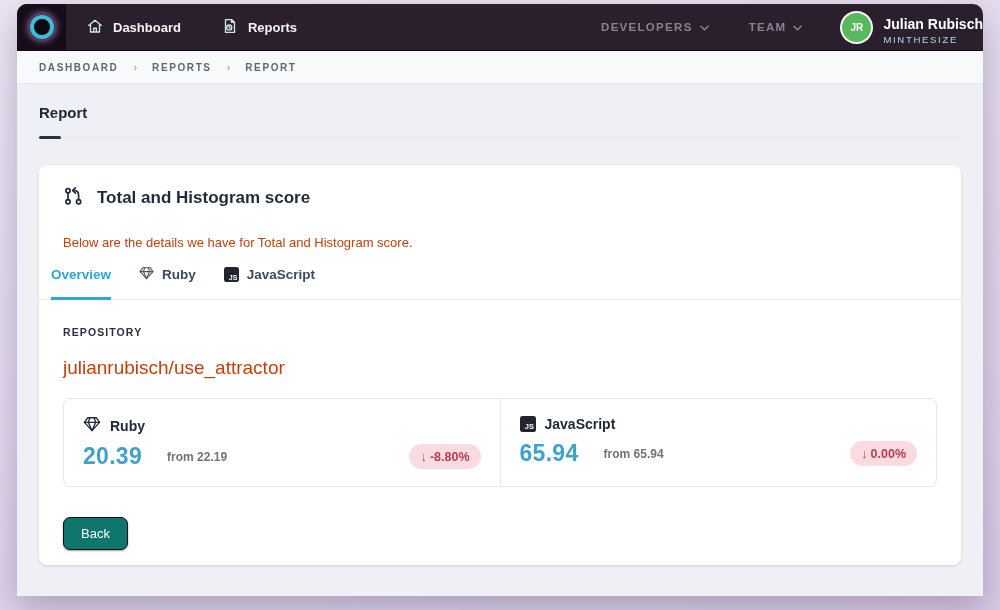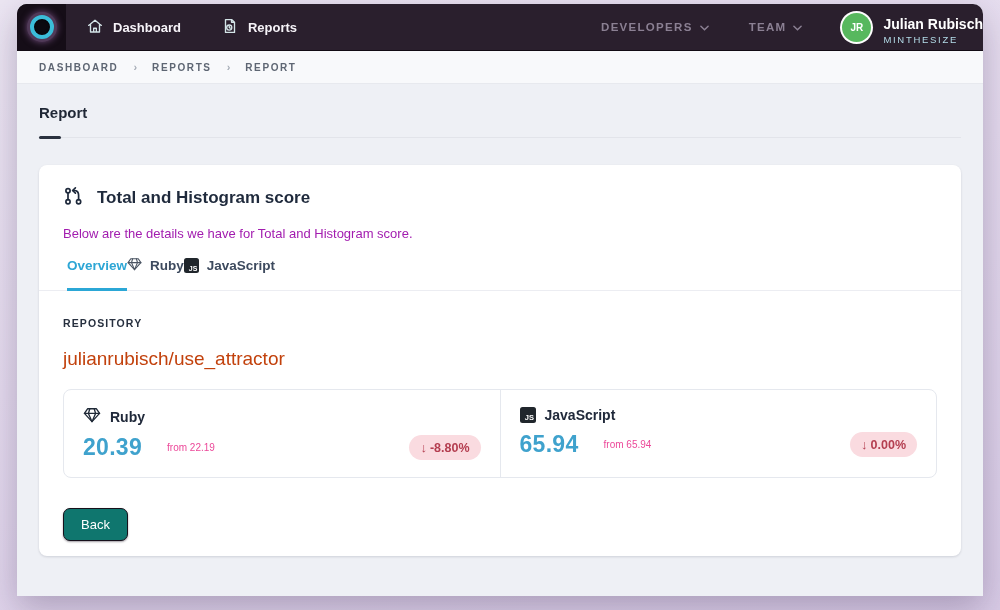--- a/index.html
+++ b/index.html
@@ -45,41 +45,41 @@
   .page-title { margin-top:20px; font-size:15px; font-weight:700; color:#1f2735; }
   .title-rule { margin-top:16px; height:1px; background:#e2e4ea; position:relative; }
   .title-rule::before { content:""; position:absolute; left:0; top:-1px; width:22px; height:3px;
     background:#2a313f; border-radius:2px; }
   
   .card { margin-top:27px; background:#fff; border-radius:8px;
     box-shadow:0 1px 3px rgba(16,24,40,.09), 0 1px 2px rgba(16,24,40,.05); }
   .card-head { padding:20px 24px 0; }
   .card-title-row { display:flex; align-items:center; gap:12px; }
   .card-title-row h2 { font-size:17px; font-weight:700; color:#1f2a3c; }
-  .card-subtitle { margin-top:15px; font-size:13px; color:#a21caf; }
-  .tabs { display:flex; margin-top:16px; padding:0 28px; border-bottom:1px solid #ecedf2; }
+  .card-subtitle { margin-top:24px; font-size:13px; color:#c2410c; }
+  .tabs { display:flex; gap:28px; margin-top:16px; padding:0 12px; border-bottom:1px solid #ecedf2; }
   .tab { display:flex; align-items:center; gap:8px; padding-bottom:14px; cursor:pointer;
     font-size:13.5px; font-weight:700; color:#3d4a5e; border-bottom:3px solid transparent; margin-bottom:-1px; }
   .tab.active { color:#2da6d5; border-bottom-color:#2ba7d6; }
   .tab svg { stroke:#4b5563; }
   .js-badge { width:15px; height:15px; background:#20262c; border-radius:2.5px; color:#fff;
     font-size:7px; font-weight:700; display:flex; align-items:flex-end; justify-content:flex-end;
     padding:1px 1.5px; }
   .card-body { padding:26px 24px 15px; }
   .repo-label { font-size:10.5px; font-weight:700; letter-spacing:1.1px; color:#27303f; }
   .repo-link { display:inline-block; margin-top:19px; font-size:19px; color:#c2410c;
     text-decoration:none; cursor:pointer; }
   .stats { margin-top:19px; display:flex; border:1px solid #e5e8ee; border-radius:8px; background:#fff; }
   .stat-cell { flex:1; padding:17px 19px 16px; }
   .stat-cell + .stat-cell { border-left:1px solid #e5e8ee; }
   .stat-name-row { display:flex; align-items:center; gap:9px; font-size:14px; font-weight:700; color:#20293a; }
   .stat-name-row svg { stroke:#1f2937; }
   .stat-value-row { display:flex; align-items:center; gap:25px; margin-top:8px; }
   .stat-value { font-size:23px; font-weight:700; color:#3fa2cd; letter-spacing:.3px; }
-  .stat-from { font-size:10px; color:#ec4899; }
+  .stat-from { font-size:12px; color:#737373;font-weight:bold; }
   .badge { margin-left:auto; display:flex; align-items:center; gap:3px;
     background:#fadbe0; color:#b43e50; font-size:12.5px; font-weight:700;
     padding:5px 11px; border-radius:14px; }
   .badge .arrow { font-size:13px; }
   .back-btn { margin-top:30px; background:#0f766e; color:#fff; font-size:13px; font-weight:400;
     font-family:"Liberation Sans", sans-serif;
     padding:8px 17px; border-radius:7px; border:1px solid #17101b;
     box-shadow:0 1px 2px rgba(20,10,25,.4); cursor:pointer; }
 </style>
 </head>

